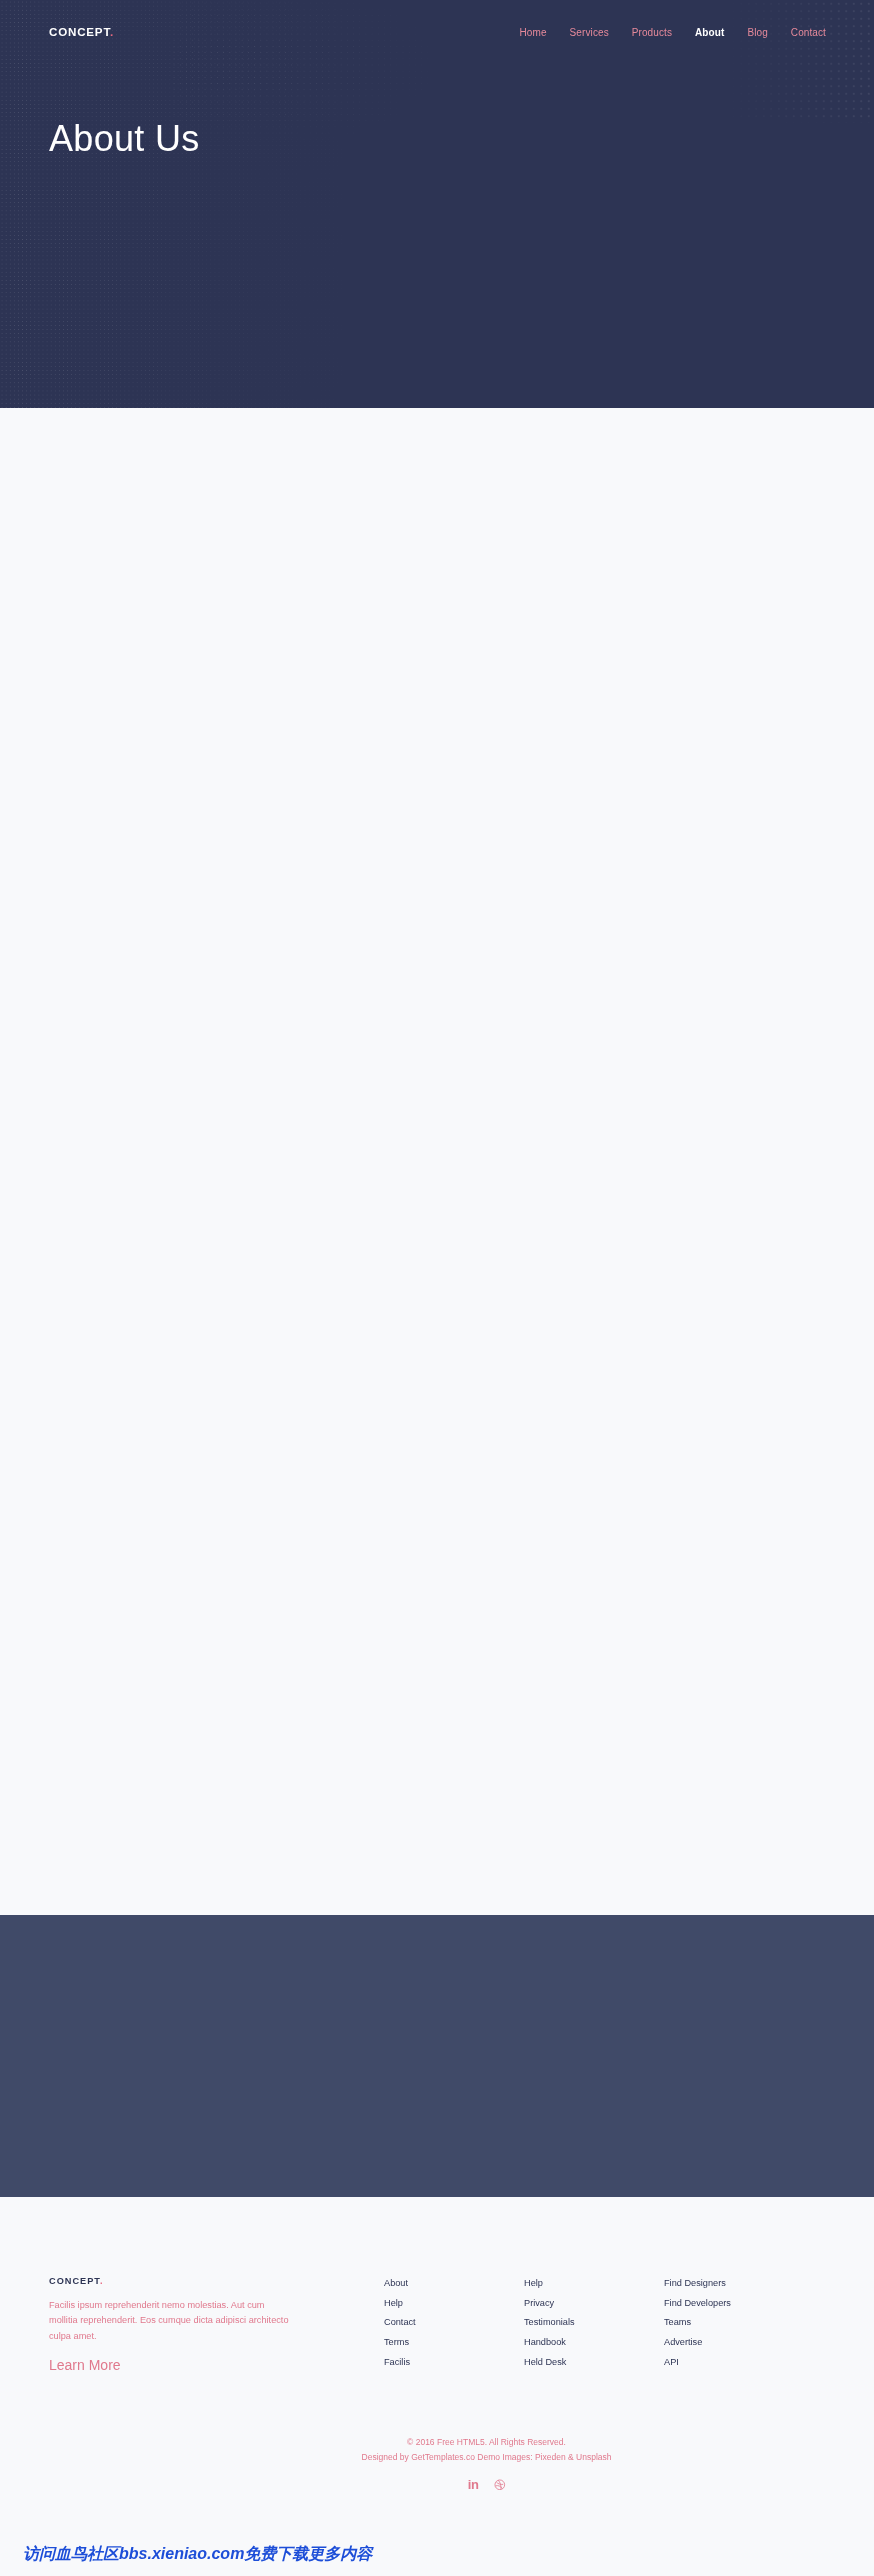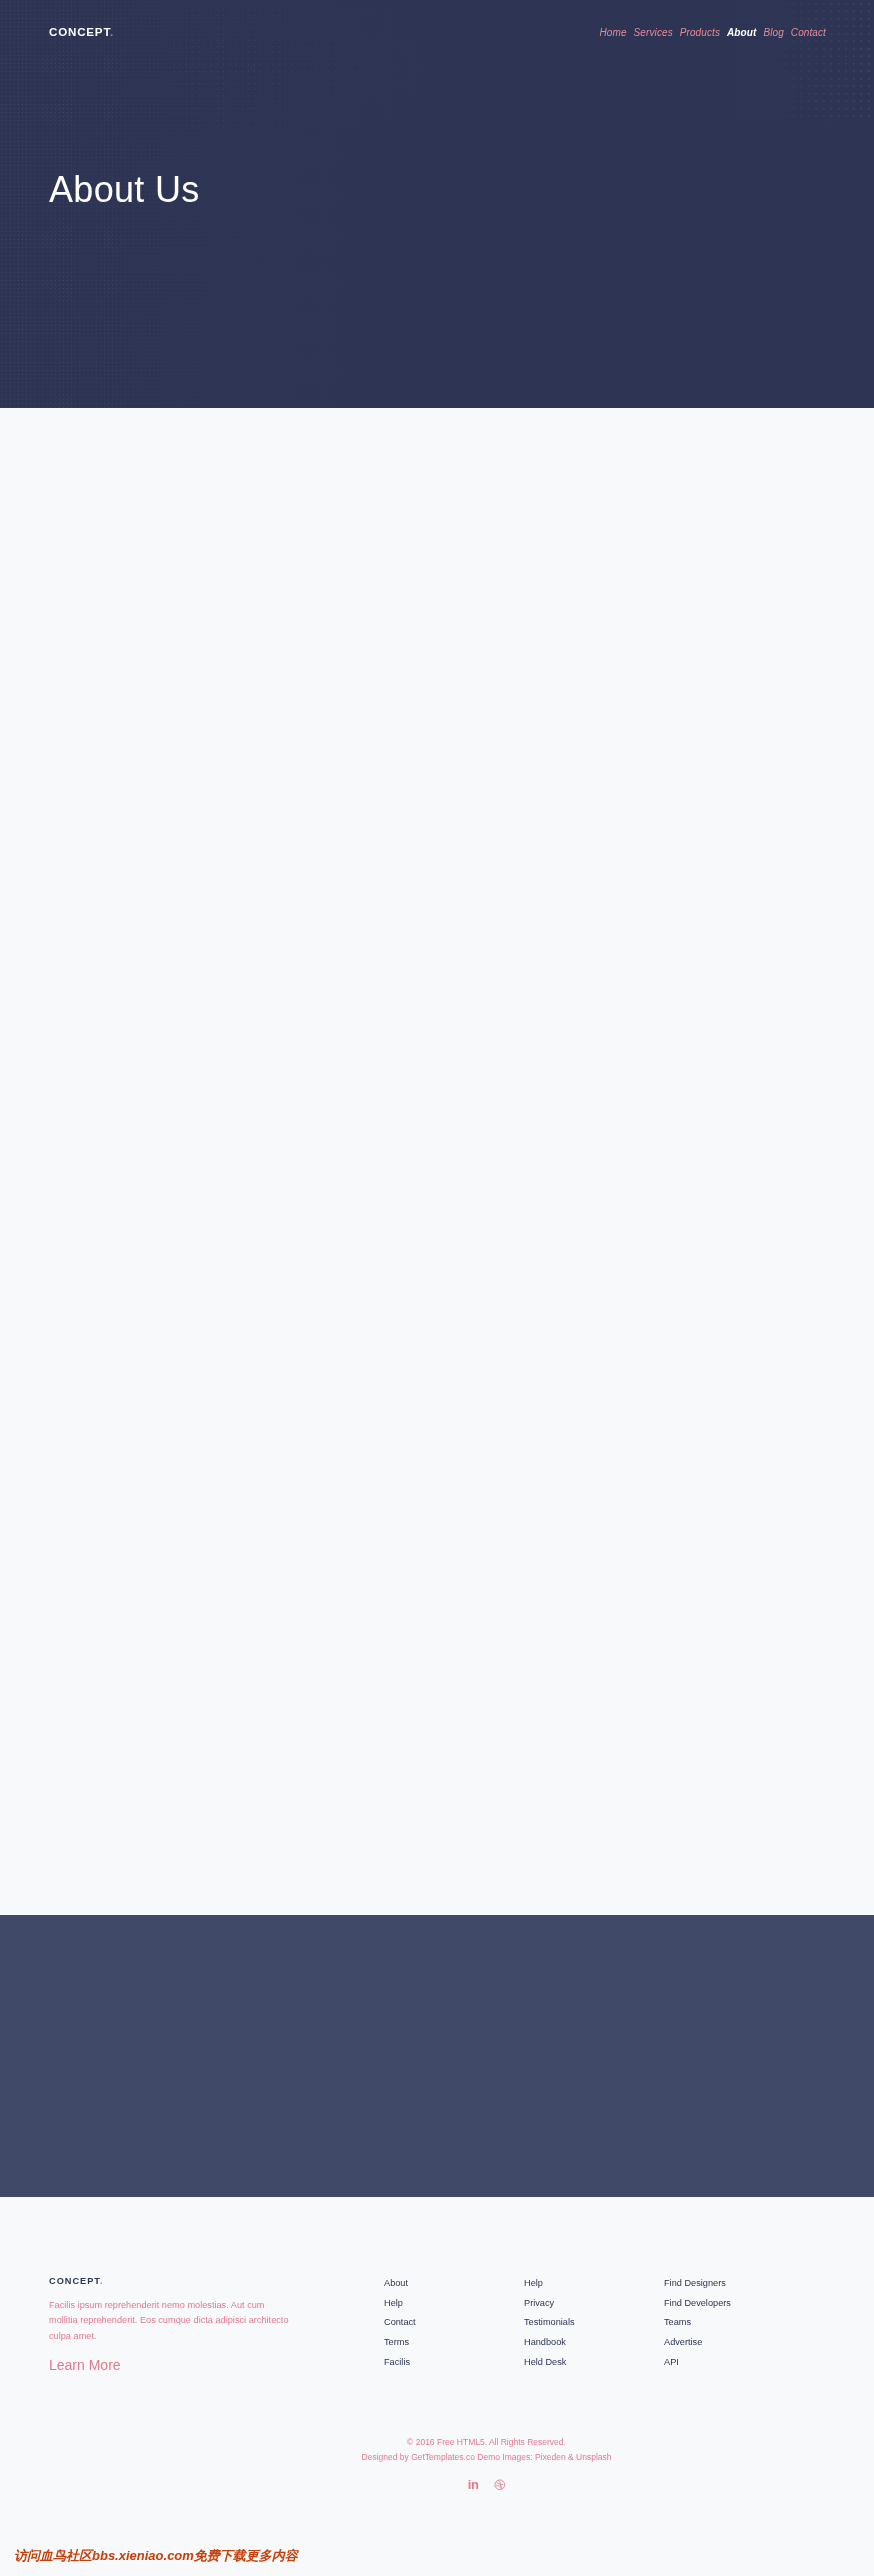--- a/index.html
+++ b/index.html
@@ -68,40 +68,39 @@
     letter-spacing:0.8px;
     color:#ffffff;
     text-decoration:none;
     white-space:nowrap;
   }
   .brand .dot { color:#e8687f; }
 
   .nav-links {
     display:flex;
     align-items:center;
-    gap:7px;
+    gap:23px;
     list-style:none;
-    font-style:italic;
   }
   .nav-links a {
     font-size:10px;
     color:#e78a9b;
     text-decoration:none;
     letter-spacing:0.1px;
   }
   .nav-links a.active {
     color:#ffffff;
     font-weight:bold;
   }
 
   .hero-inner {
     position:relative;
     z-index:3;
     padding:0 49px;
-    margin-top:107px;
+    margin-top:56px;
   }
   .hero-title {
     font-size:36px;
     font-weight:300;
     color:#ffffff;
     letter-spacing:0.3px;
     line-height:1.1;
   }
 
   
@@ -192,26 +191,26 @@
   .social .in-glyph {
     font-size:13px;
     font-weight:bold;
     line-height:1;
     letter-spacing:-0.3px;
   }
 
   
   .watermark {
     position:absolute;
-    left:14px;
+    left:23px;
     bottom:11px;
-    font-size:13px;
+    font-size:16px;
     font-weight:bold;
     font-style:italic;
-    color:#c2410c;
+    color:#1d4ed8;
     white-space:nowrap;
     letter-spacing:0px;
     z-index:9;
     pointer-events:none;
   }
 </style>
 </head>
 <body>
 
 <header class="hero">

